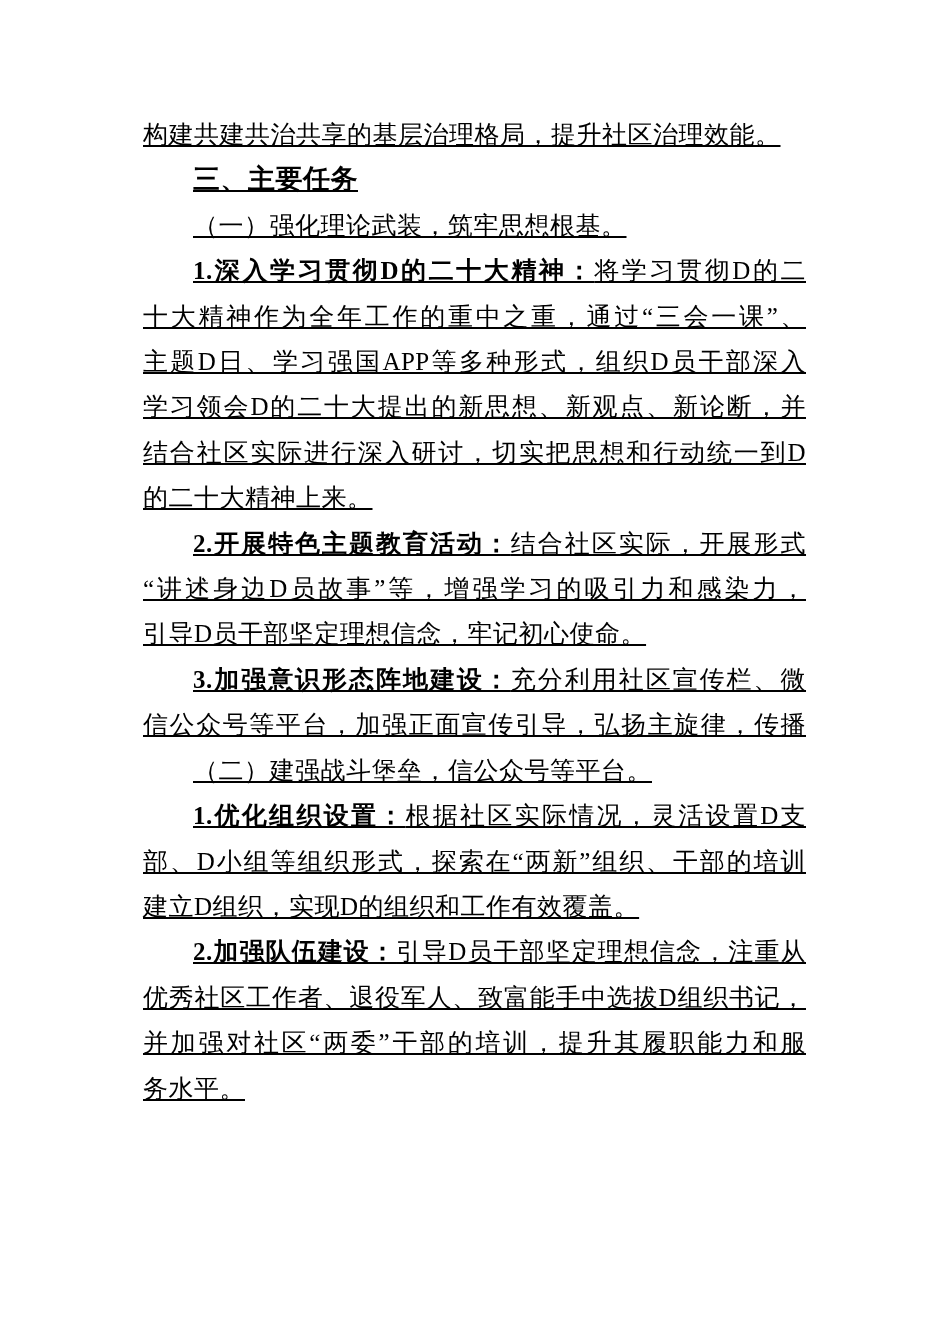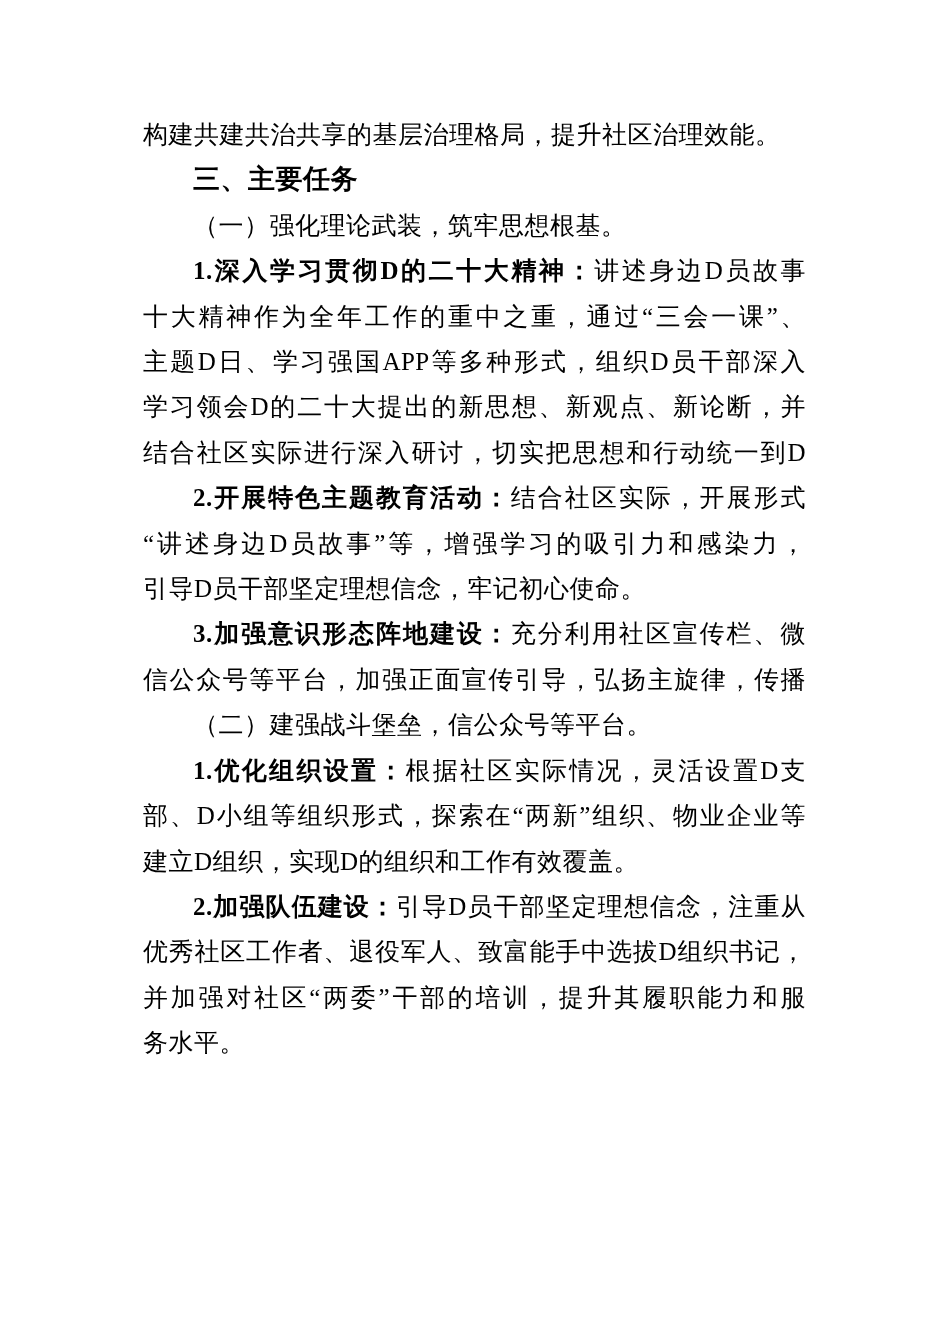--- a/index.html
+++ b/index.html
@@ -12,20 +12,21 @@
     width: 950px;
     height: 1344px;
     background: #ffffff;
     overflow: hidden;
   }
   .text-column {
     position: absolute;
     left: 143px;
     top: 112px;
     width: 663px;
+    text-decoration: underline;
   }
   .line {
     line-height: 45.4px;
     font-size: 25px;
     color: #000000;
     font-family: "Liberation Serif", "DejaVu Serif", serif;
     letter-spacing: 0.5px;
     white-space: nowrap;
     text-align: left;
   }
@@ -53,32 +54,33 @@
   }
 </style>
 </head>
 <body>
 
 <div class="page">
   <div class="text-column">
       <div class="line body"><span class="seg">构建共建共治共享的基层治理格局，提升社区治理效能。</span></div>
       <div class="line heading indent"><span class="seg bold">三、主要任务</span></div>
       <div class="line kaiti indent"><span class="seg">（一）强化理论武装，筑牢思想根基。</span></div>
-      <div class="line body indent justify"><span class="seg bold">1.深入学习贯彻D的二十大精神：</span><span class="seg">讲述身边D员故事</span></div>
+      <div class="line body indent justify"><span class="seg bold">1.深入学习贯彻D的二十大精神：</span><span class="seg">将学习贯彻D的二</span></div>
       <div class="line body justify"><span class="seg">十大精神作为全年工作的重中之重，通过“三会一课”、</span></div>
       <div class="line body justify"><span class="seg">主题D日、学习强国APP等多种形式，组织D员干部深入</span></div>
       <div class="line body justify"><span class="seg">学习领会D的二十大提出的新思想、新观点、新论断，并</span></div>
       <div class="line body justify"><span class="seg">结合社区实际进行深入研讨，切实把思想和行动统一到D</span></div>
+      <div class="line body"><span class="seg">的二十大精神上来。</span></div>
       <div class="line body indent justify"><span class="seg bold">2.开展特色主题教育活动：</span><span class="seg">结合社区实际，开展形式</span></div>
       <div class="line body justify"><span class="seg">“讲述身边D员故事”等，增强学习的吸引力和感染力，</span></div>
       <div class="line body"><span class="seg">引导D员干部坚定理想信念，牢记初心使命。</span></div>
       <div class="line body indent justify"><span class="seg bold">3.加强意识形态阵地建设：</span><span class="seg">充分利用社区宣传栏、微</span></div>
       <div class="line body justify"><span class="seg">信公众号等平台，加强正面宣传引导，弘扬主旋律，传播</span></div>
       <div class="line kaiti indent"><span class="seg">（二）建强战斗堡垒，信公众号等平台。</span></div>
       <div class="line body indent justify"><span class="seg bold">1.优化组织设置：</span><span class="seg">根据社区实际情况，灵活设置D支</span></div>
-      <div class="line body justify"><span class="seg">部、D小组等组织形式，探索在“两新”组织、物业企业等</span></div>
+      <div class="line body justify"><span class="seg">部、D小组等组织形式，探索在“两新”组织、干部的培训</span></div>
       <div class="line body"><span class="seg">建立D组织，实现D的组织和工作有效覆盖。</span></div>
       <div class="line body indent justify"><span class="seg bold">2.加强队伍建设：</span><span class="seg">引导D员干部坚定理想信念，注重从</span></div>
       <div class="line body justify"><span class="seg">优秀社区工作者、退役军人、致富能手中选拔D组织书记，</span></div>
       <div class="line body justify"><span class="seg">并加强对社区“两委”干部的培训，提升其履职能力和服</span></div>
       <div class="line body"><span class="seg">务水平。</span></div>
     </div>
 </div>
 
 </body></html>

